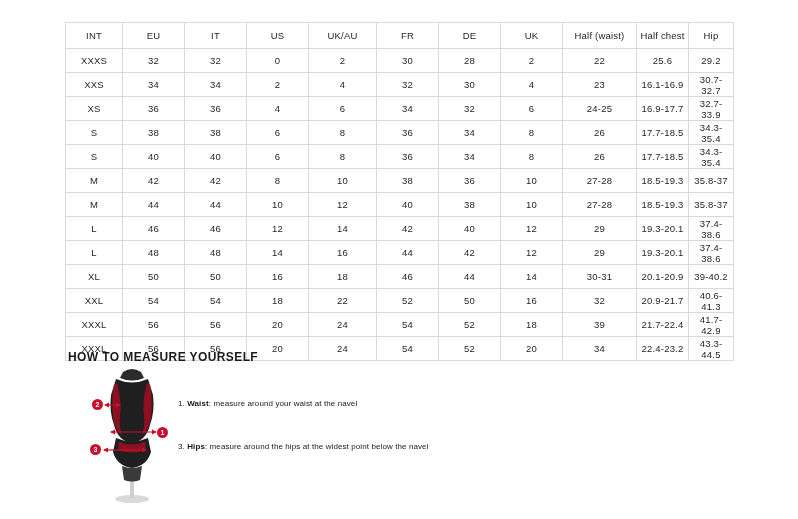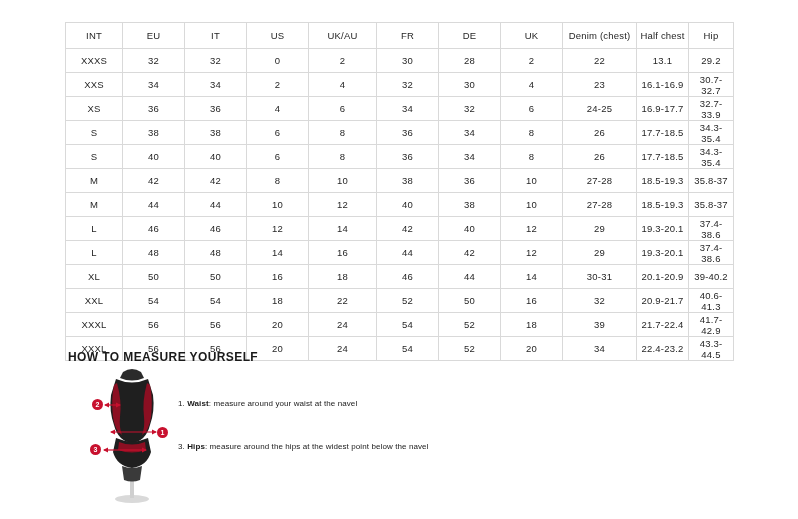--- a/index.html
+++ b/index.html
@@ -141,37 +141,37 @@
       <thead>
         <tr id="header-row">
             <th>INT</th>
             <th>EU</th>
             <th>IT</th>
             <th>US</th>
             <th>UK/AU</th>
             <th>FR</th>
             <th>DE</th>
             <th>UK</th>
-            <th>Denim (chest)</th>
+            <th>Half (waist)</th>
             <th>Half chest</th>
             <th>Hip</th>
           </tr>
       </thead>
       <tbody id="table-body">
           <tr>
             <td>XXXS</td>
             <td>32</td>
             <td>32</td>
             <td>0</td>
             <td>2</td>
             <td>30</td>
             <td>28</td>
             <td>2</td>
             <td>22</td>
-            <td>13.1</td>
+            <td>25.6</td>
             <td>29.2</td>
           </tr>
           <tr>
             <td>XXS</td>
             <td>34</td>
             <td>34</td>
             <td>2</td>
             <td>4</td>
             <td>32</td>
             <td>30</td>

